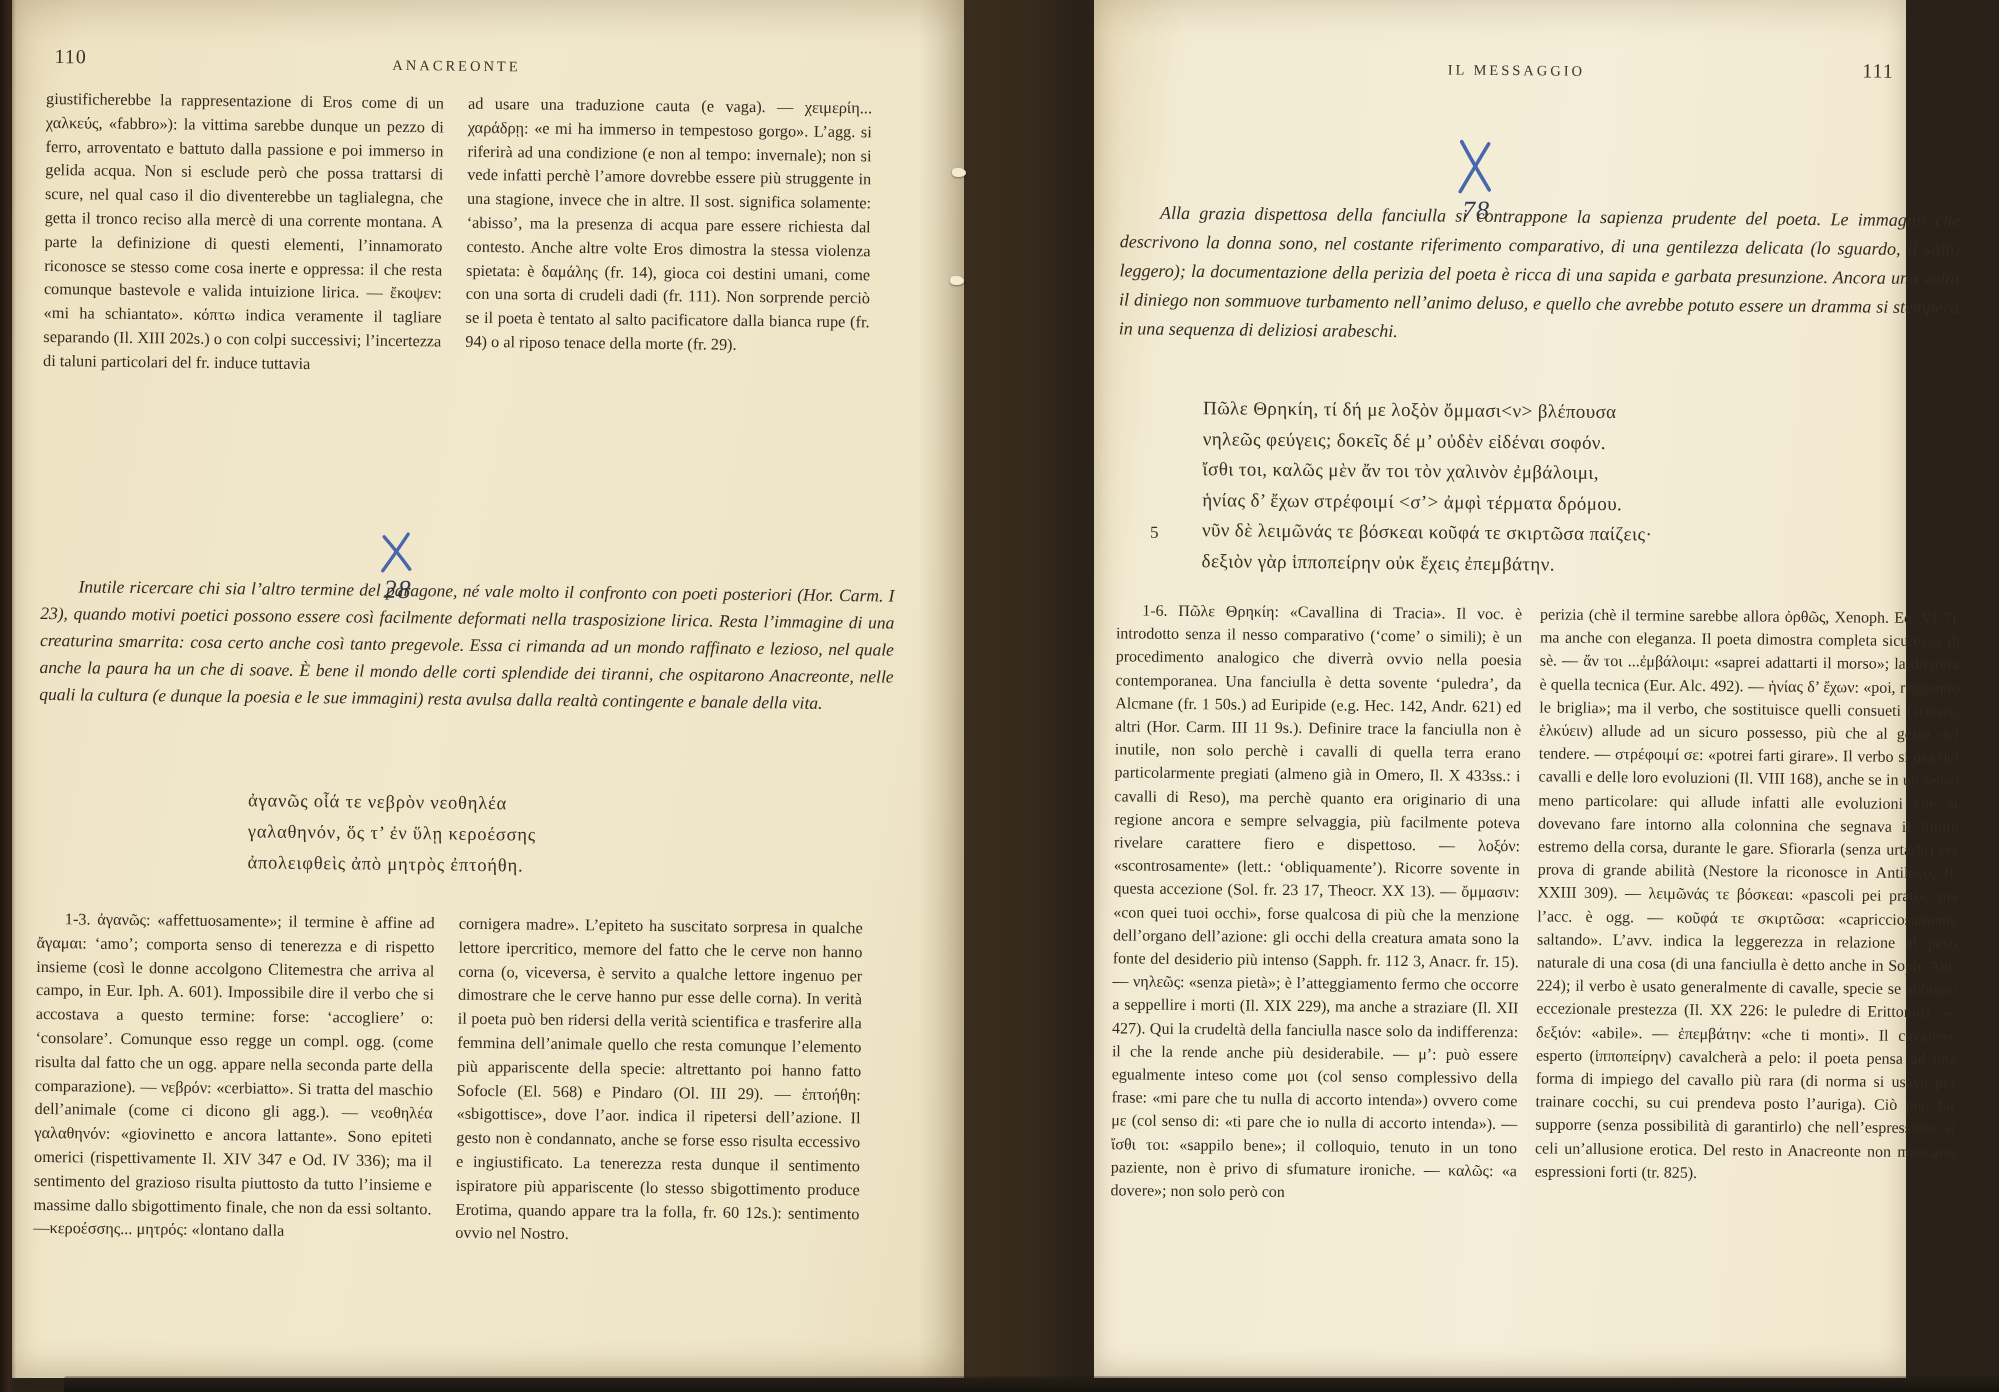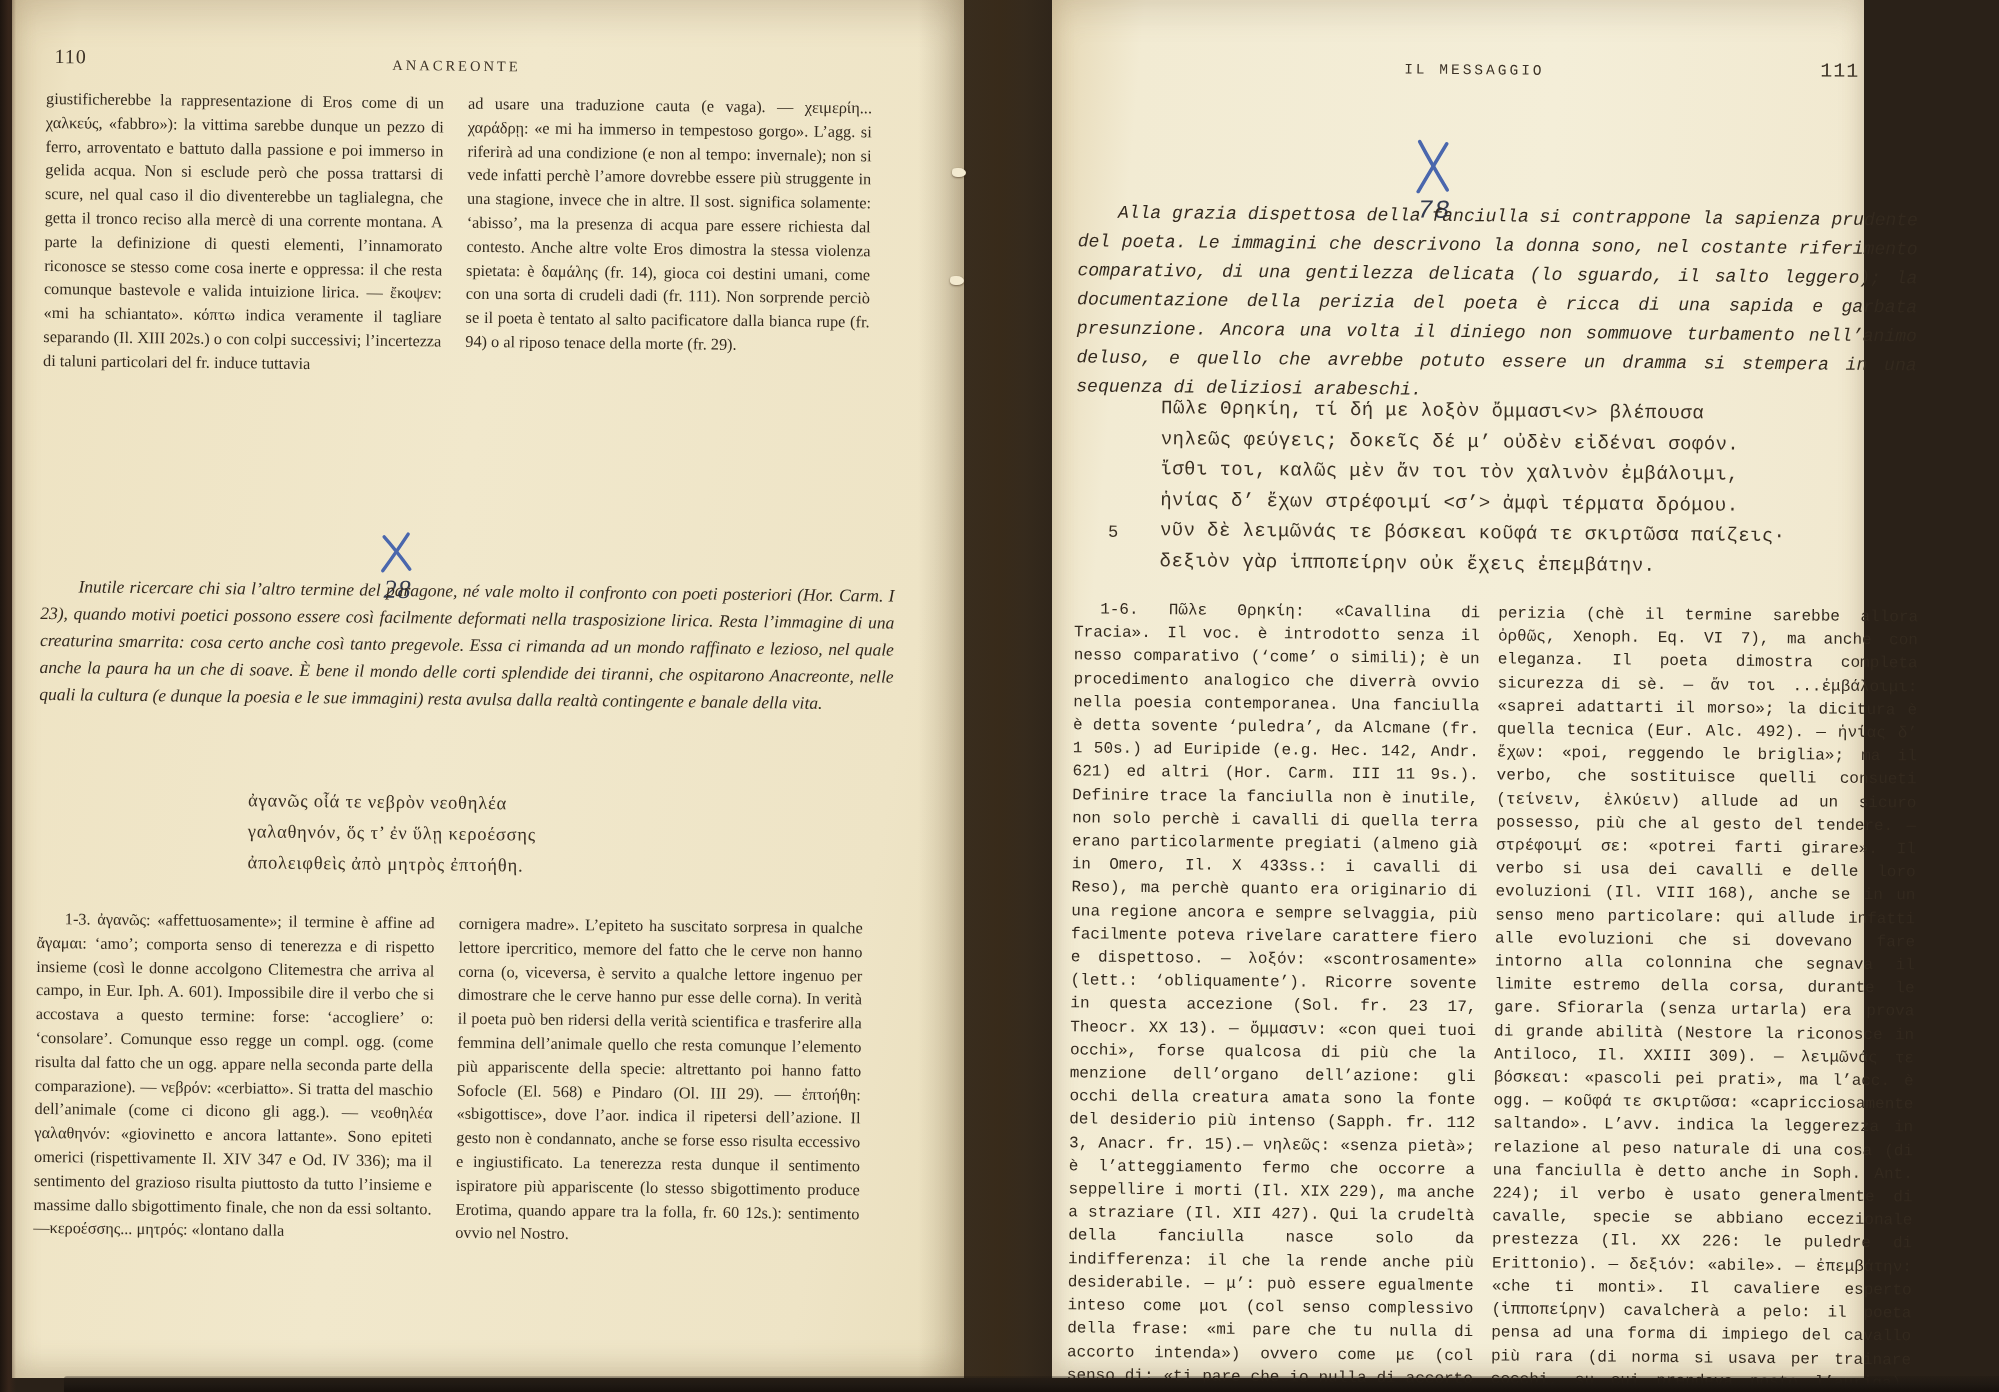--- a/index.html
+++ b/index.html
@@ -3,23 +3,23 @@
 <meta charset="utf-8">
 <style>
   html,body{margin:0;padding:0;background:#221c15;}
   .book{position:relative;width:1999px;height:1392px;background:#2a2118;overflow:hidden;
         font-family:"Liberation Serif","DejaVu Serif",serif;color:#33291e;}
   
   .page{position:absolute;top:0;height:1378px;}
   .page-left{left:12px;width:928px;
     background:linear-gradient(100deg,#e3d5b2 0%,#eee3c3 6%,#f1e8cc 45%,#eee4c6 85%,#e9debc 100%);
     box-shadow:inset 0 18px 30px rgba(120,95,60,.18), inset 0 -14px 24px rgba(120,95,60,.22);padding-left:24px;}
-  .page-right{left:1052px;width:812px;
+  .page-right{left:1094px;width:812px;
     background:linear-gradient(95deg,#e5d7b4 0%,#f2ebd3 10%,#f4eed8 55%,#f0e7cd 100%);
-    box-shadow:inset 0 16px 28px rgba(120,95,60,.15), inset 0 -12px 22px rgba(120,95,60,.2);font-family:Liberation Mono, monospace;}
+    box-shadow:inset 0 16px 28px rgba(120,95,60,.15), inset 0 -12px 22px rgba(120,95,60,.2);}
   .gutter{position:absolute;top:0;left:918px;width:156px;height:1378px;
     background:linear-gradient(90deg,rgba(80,60,30,0) 0%,rgba(95,75,45,.28) 32%,rgba(70,52,28,.5) 52%,rgba(95,75,45,.22) 68%,rgba(80,60,30,0) 100%);}
   .stitch{position:absolute;width:14px;height:9px;background:#f3ead0;border-radius:40% 60% 55% 45%;
     box-shadow:0 1px 2px rgba(60,40,20,.55);}
   .edge-left{position:absolute;left:0;top:0;width:16px;height:1392px;
     background:linear-gradient(90deg,#1d150f 0%,rgba(64,40,28,.55) 55%,rgba(64,40,28,0) 100%);}
   .edge-bottom{position:absolute;left:64px;right:0;bottom:0;height:16px;
     background:linear-gradient(180deg,rgba(30,23,16,.25),#1f1913 55%,#17110c);border-radius:3px 0 0 0;}
   
   .tilt-l{position:absolute;inset:0;transform:rotate(.65deg);transform-origin:50% 8%;}

